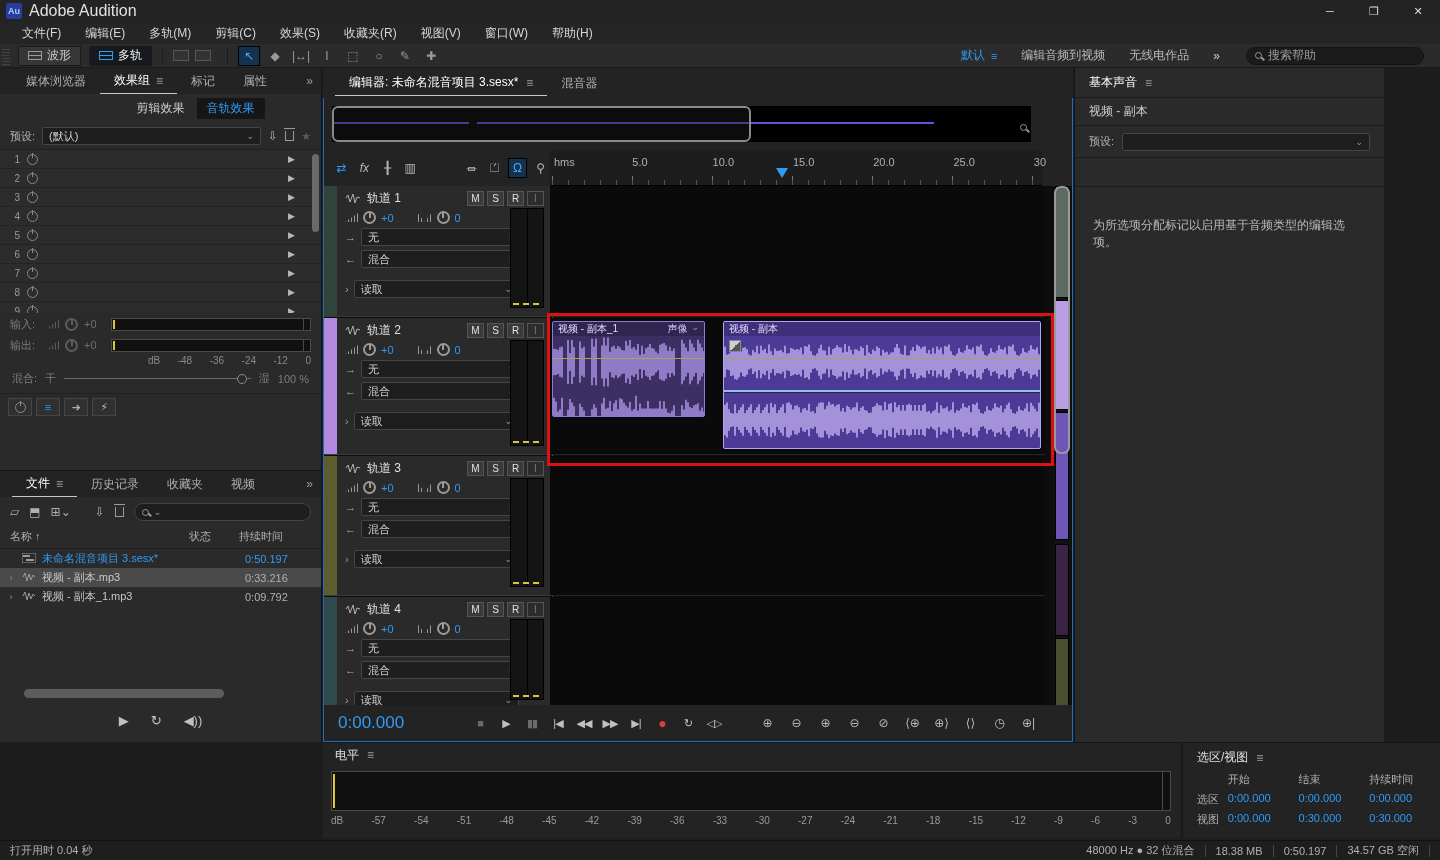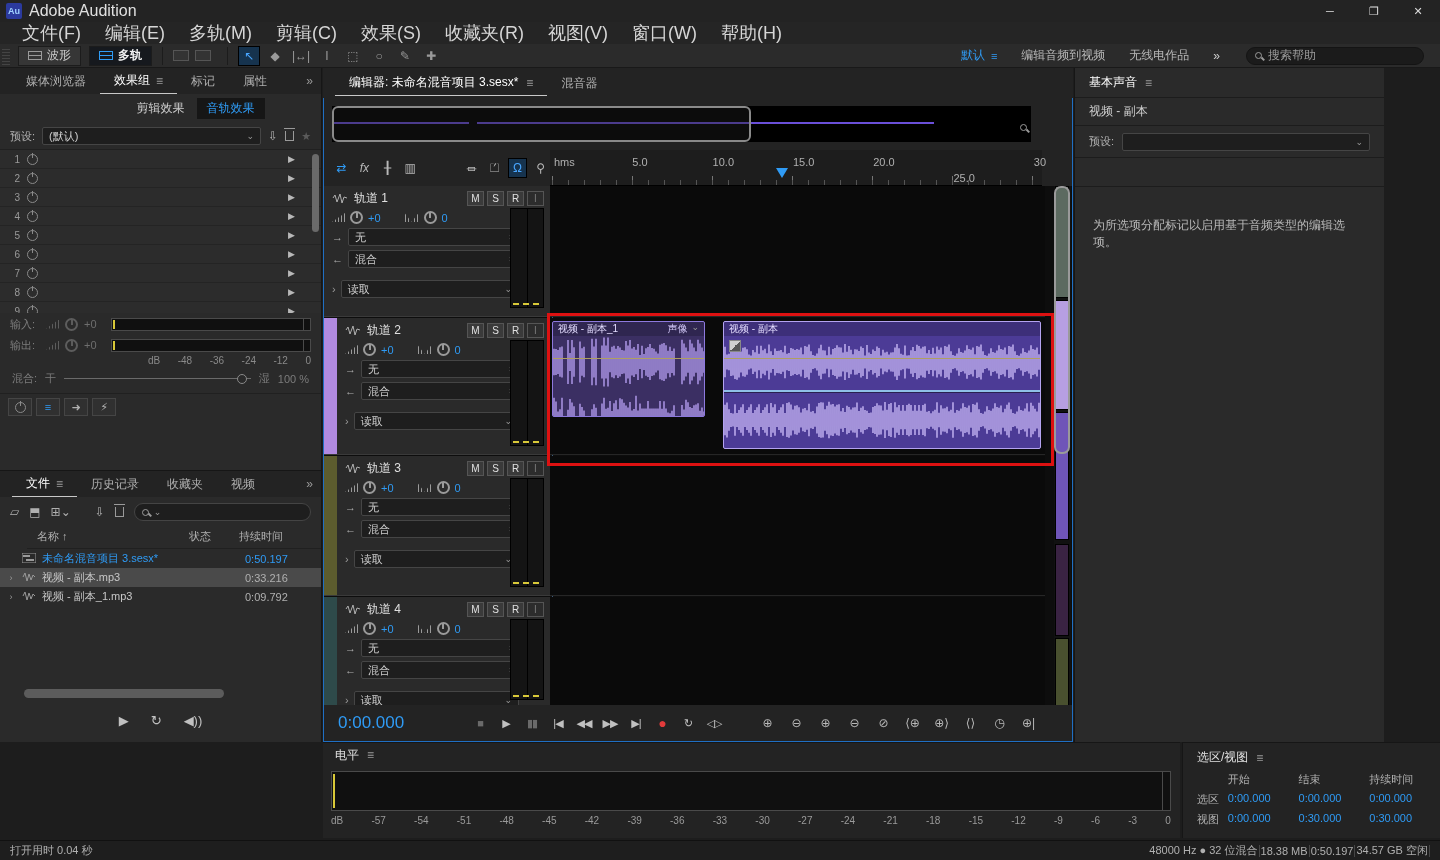--- a/index.html
+++ b/index.html
@@ -5,25 +5,25 @@
   * { margin:0; padding:0; box-sizing:border-box; }
   html,body { width:1440px; height:860px; background:#1d1d1d; overflow:hidden;
     font-family:"Liberation Sans","DejaVu Sans",sans-serif; font-size:11px; color:#c8c8c8; }
   
   #titlebar { position:absolute; left:0; top:0; width:1440px; height:22px; background:#232323; display:flex; align-items:center; }
   #app-logo { width:16px; height:16px; margin:0 7px 0 6px; background:#2b3a9e; color:#9fd0ff; font-size:9px; font-weight:bold; display:flex; align-items:center; justify-content:center; border-radius:2px; }
   #app-title { color:#e0e0e0; font-size:16px; }
   .win-btns { margin-left:auto; display:flex; }
   .win-btn { width:44px; height:22px; display:flex; align-items:center; justify-content:center; color:#dcdcdc; font-size:11px; }
   #menubar { position:absolute; left:0; top:22px; width:1440px; height:22px; background:#252525; display:flex; align-items:center; padding-left:10px; }
-  .menu-item { padding:0 12px; height:22px; display:flex; align-items:center; color:#d6d6d6; font-size:18px; }
+  .menu-item { padding:0 12px; height:22px; display:flex; align-items:center; color:#d6d6d6; font-size:12px; }
   #toolbar { position:absolute; left:0; top:44px; width:1440px; height:24px; background:#2b2b2b; display:flex; align-items:center; border-bottom:1px solid #191919; }
   .grip { width:8px; height:18px; margin-left:2px; background:repeating-linear-gradient(0deg,#444 0 1px,transparent 1px 3px); }
   .view-btn { display:flex; align-items:center; gap:5px; height:20px; padding:0 9px; margin-left:8px; background:#363636; border:1px solid #1c1c1c; color:#cfcfcf; font-size:12px; }
-  .view-btn.active { background:#16191e; color:#f0f0f0;font-weight:bold; }
+  .view-btn.active { background:#16191e; color:#f0f0f0; }
   .view-btn .vicon { width:14px; height:9px; border:1px solid #9a9a9a; background:linear-gradient(0deg,#9a9a9a 0 0) center/100% 1px no-repeat; }
   .view-btn.active .vicon { border-color:#2f9bf5; background:linear-gradient(0deg,#2f9bf5 0 0) center/100% 1px no-repeat; }
   .tool-sep { width:1px; height:18px; background:#1c1c1c; margin:0 10px; }
   .tool-ico { width:22px; height:20px; display:flex; align-items:center; justify-content:center; color:#9a9a9a; font-size:12px; }
   .tool-ico.active { background:#16334e; color:#49a6ff; border:1px solid #000; }
   .spect { width:16px; height:11px; border:1px solid #555; background:#333; margin-right:6px; }
   .ws { margin-left:24px; color:#b8b8b8; font-size:12px; display:flex; align-items:center; gap:6px; }
   .ws.active { color:#2f9bf5; }
   #search-help { margin-left:26px; width:178px; height:18px; background:#1b1b1b; border:1px solid #141414; border-radius:9px; display:flex; align-items:center; padding:0 8px; gap:6px; color:#9a9a9a; font-size:12px; }
   .lens { width:7px; height:7px; border:1.5px solid #9a9a9a; border-radius:50%; position:relative; flex:none; }
@@ -68,21 +68,21 @@
   #mix-row { display:flex; align-items:center; gap:8px; padding:5px 12px; color:#7c7c7c; }
   #mix-slider { flex:1; height:1px; background:#6a6a6a; position:relative; }
   #mix-slider::after { content:""; position:absolute; right:4px; top:-4px; width:8px; height:8px; border:1px solid #8a8a8a; border-radius:50%; background:#2a2a2a; }
   #fx-footer { display:flex; gap:4px; padding:4px 8px; border-top:1px solid #202020; margin-top:2px; }
   .fxf-btn { width:24px; height:18px; border:1px solid #454545; display:flex; align-items:center; justify-content:center; color:#b0b0b0; background:#303030; font-size:11px; }
   .fxf-btn.active { color:#2f9bf5; }
   #files-panel { position:absolute; left:0; top:470px; width:322px; height:272px; background:#2a2a2a; border-right:1px solid #161616; border-top:1px solid #161616; }
   #files-toolbar { display:flex; align-items:center; gap:10px; padding:6px 10px 4px; }
   .ficon { color:#b0b0b0; font-size:12px; }
   #files-search { flex:1; height:18px; background:#1e1e1e; border:1px solid #444; border-radius:9px; display:flex; align-items:center; gap:5px; padding:0 7px; }
-  #files-head { display:flex; padding:4px 10px; color:#b0b0b0; border-bottom:1px solid #202020;margin-left:27px; }
+  #files-head { display:flex; padding:4px 10px; color:#b0b0b0; border-bottom:1px solid #202020; }
   .file-row { display:flex; align-items:center; height:19px; padding:0 4px; color:#c8c8c8; }
   .file-row.selected { background:#4a4a4a; }
   .file-row .fexp { width:14px; color:#9a9a9a; font-size:9px; text-align:center; }
   .file-row .fname { flex:1; display:flex; align-items:center; gap:6px; padding-left:4px; }
   .file-row .fdur { width:72px; text-align:left; color:#b0b0b0; }
   .file-row.session .fname span, .file-row.session .fdur { color:#2f9bf5; }
   #files-hscroll { position:absolute; left:24px; bottom:44px; width:200px; height:9px; background:#5c5c5c; border-radius:5px; }
   #files-transport { position:absolute; left:0; bottom:14px; width:100%; display:flex; justify-content:center; gap:22px; color:#c0c0c0; font-size:13px; }
   
   #editor { position:absolute; left:323px; top:68px; width:750px; height:674px; background:#232323; }
@@ -155,21 +155,21 @@
   #levels-ticks { position:absolute; left:8px; top:72px; width:840px; display:flex; justify-content:space-between; color:#9a9a9a; font-size:10px; }
   #selview-panel { position:absolute; left:1182px; top:742px; width:258px; height:96px; background:#232323; border-top:1px solid #161616; border-left:1px solid #161616; padding:6px 0 0 14px; }
   #selview-head { display:flex; gap:8px; align-items:center; color:#e0e0e0; font-size:12px; margin-bottom:6px; }
   .sv-row { display:flex; margin-bottom:5px; }
   .sv-row span { width:78px; }
   .sv-label { width:34px !important; color:#b0b0b0; }
   .sv-time { color:#2f9bf5; }
   .sv-colhead { color:#b0b0b0; }
   
   #statusbar { position:absolute; left:0; top:840px; width:1440px; height:20px; background:#1e1e1e; display:flex; align-items:center; padding:0 10px; color:#b0b0b0; border-top:1px solid #111; }
-  #status-right { margin-left:auto; display:flex; align-items:center; gap:1px; }
+  #status-right { margin-left:auto; display:flex; align-items:center; gap:10px; }
   .ssep { width:1px; height:12px; background:#454545; }
 </style>
 </head>
 <body>
 
 <div id="titlebar">
   <div id="app-logo">Au</div>
   <span id="app-title">Adobe Audition</span>
   <div class="win-btns">
     <span class="win-btn">─</span>
@@ -459,37 +459,37 @@
       <span class="et-btn boxed">Ω</span>
       <span class="et-btn">⚲</span>
     </div>
     <div id="ruler">
       <span class="ruler-label" style="left:4px;">hms</span>
       <div id="ruler-labels">
           <span class="ruler-label" style="left: 82.3px;">5.0</span>
           <span class="ruler-label" style="left: 162.6px;">10.0</span>
           <span class="ruler-label" style="left: 242.9px;">15.0</span>
           <span class="ruler-label" style="left: 323.2px;">20.0</span>
-          <span class="ruler-label" style="left: 403.5px; margin-top: 16px;">25.0</span>
+          <span class="ruler-label" style="left: 403.5px;">25.0</span>
           <span class="ruler-label" style="left: 483.8px;">30</span>
         </div>
       <div id="playhead-tri" style="left:226px;"></div>
     </div>
     <div id="tracks">
       <div id="cti"></div>
       <div id="navstrip">
           <div class="navseg" style="background: rgb(92, 106, 96); top: 0px; height: 112px;"></div>
           <div class="navseg" style="background: rgb(183, 159, 226); top: 114px; height: 110px;"></div>
           <div class="navseg" style="background: rgb(111, 85, 184); top: 226px; height: 128px;"></div>
           <div class="navseg" style="background: rgb(58, 35, 67); top: 358px; height: 92px;"></div>
           <div class="navseg" style="background: rgb(73, 80, 47); top: 452px; height: 86px;"></div>
           <div id="navthumb"></div>
         </div>
       <div id="red-rect"></div>
-    <div class="track-row" style="top: 0px; height: 131px; flex-direction: column;">
+    <div class="track-row" style="top: 0px; height: 131px;">
           <div class="tstrip" style="background: rgb(49, 68, 60);"></div>
           <div class="thdr">
             <div class="thdr-row">
               <span class="tname">
                 <svg width="16" height="9">
                   <path d="M1 4 L3 1 L5 8 L8 0 L10 9 L12 3 L15 4" stroke="#b0b0b0" fill="none"></path>
                 </svg>
                 <span>轨道 1</span>
               </span>
               <div class="msri">

